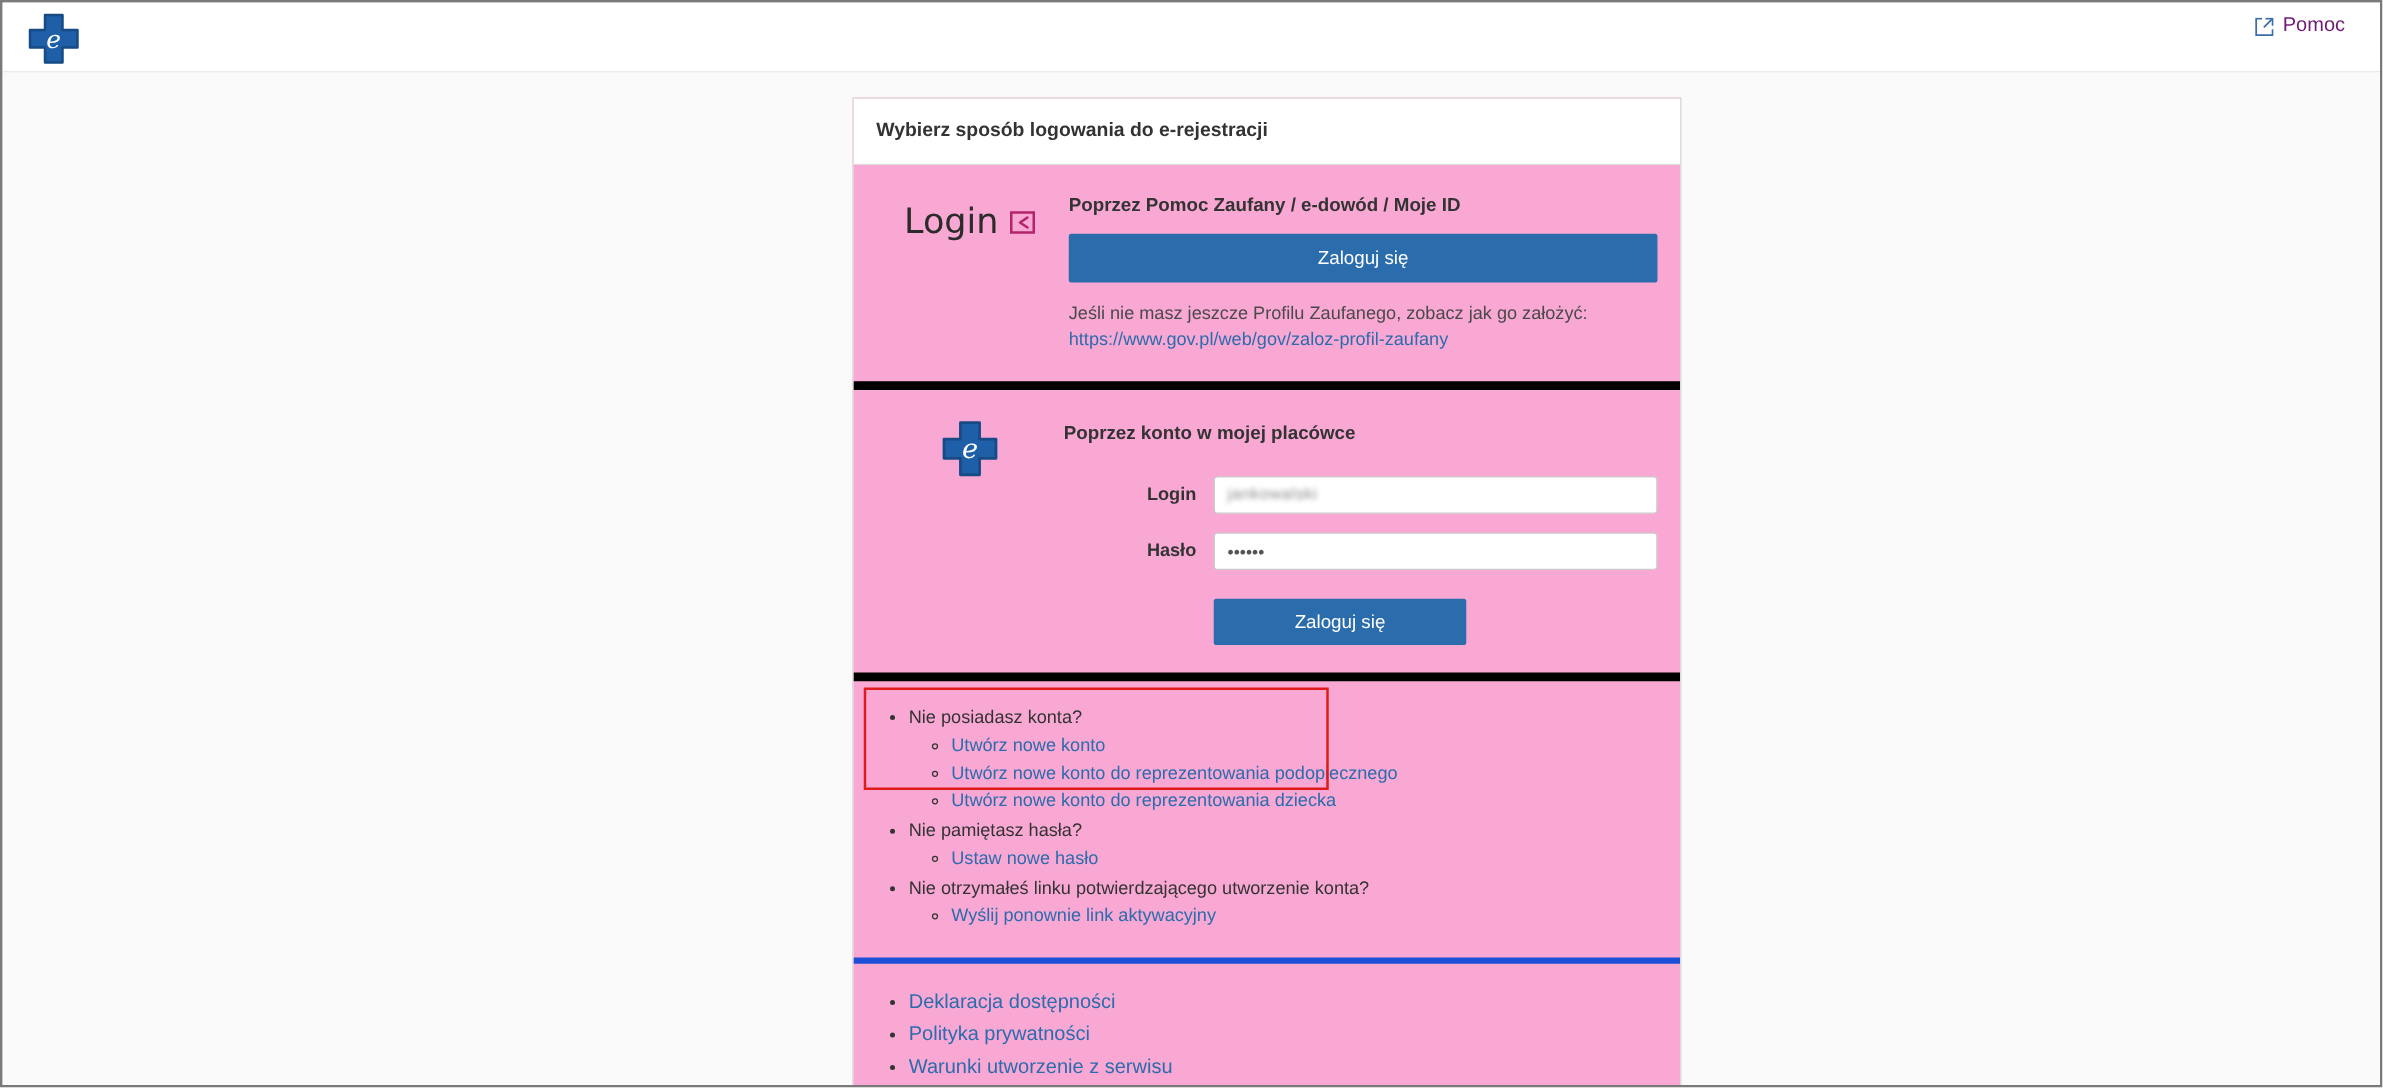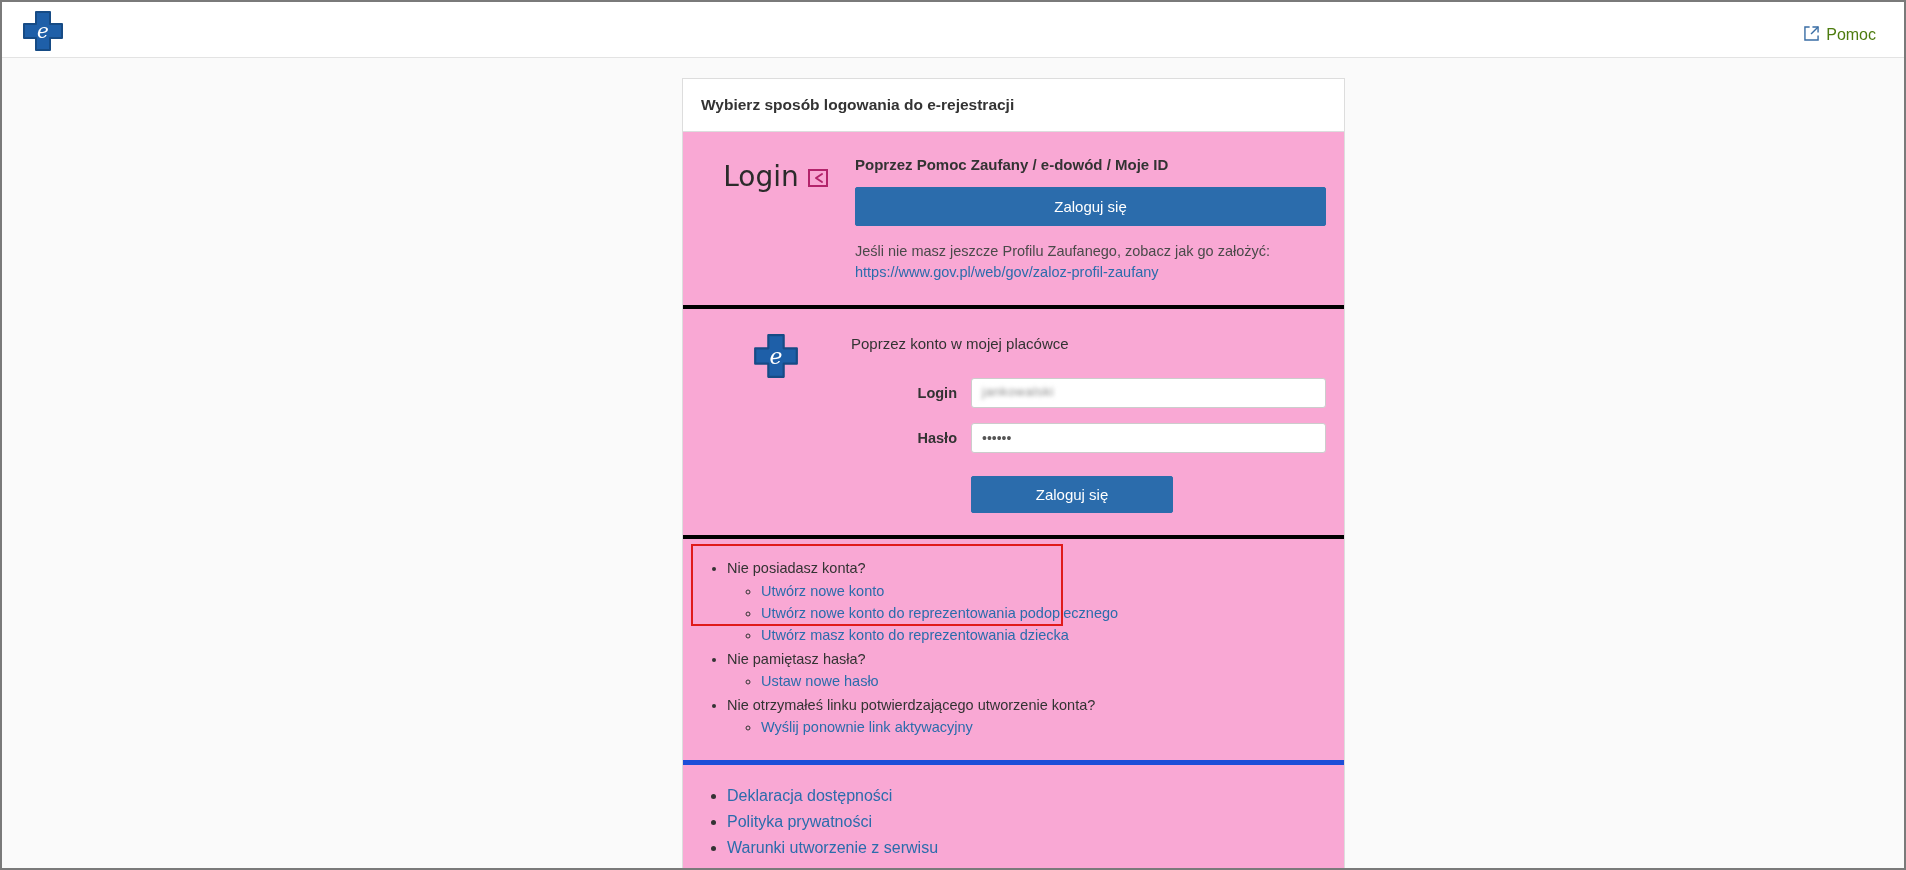--- a/index.html
+++ b/index.html
@@ -34,25 +34,25 @@
   .brand-logo {
     position: absolute;
     left: 20px;
     top: 8px;
     width: 42px;
     height: 42px;
   }
   .help-link {
     position: absolute;
     right: 28px;
-    top: 24px;
+    top: 10px;
     font-size: 16px;
-    color: #4d7c0f;
+    color: #701a75;
     display: flex;
-    align-items: flex-start;
+    align-items: center;
     gap: 7px;
     cursor: pointer;
     text-decoration: none;
   }
   .help-link .ext-icon {
     display: inline-block;
     width: 15px;
     height: 15px;
     line-height: 0;
   }
@@ -77,21 +77,21 @@
   .card-header {
     padding: 17px 18px;
     border-bottom: 1px solid #dddddd;
     font-size: 15.5px;
     font-weight: bold;
     color: #333;
     background: #ffffff;
   }
   .section {
     padding: 20px 18px 22px 18px;
-    border-bottom: 4px solid #000000;
+    border-bottom: 7px solid #000000;
   }
   
   .pz-row {
     display: flex;
     align-items: flex-start;
   }
   .pz-left {
     width: 150px;
     flex: none;
     padding-top: 8px;
@@ -159,21 +159,21 @@
   .local-logo {
     width: 46px;
     height: 46px;
     display: inline-block;
   }
   .local-right {
     flex: 1;
   }
   .local-title {
     font-size: 15px;
-    font-weight: normal;
+    font-weight: bold;
     color: #333;
     margin: 6px 0 26px 0;
   }
   .field-row {
     display: flex;
     align-items: center;
     margin-bottom: 15px;
   }
   .field-label {
     width: 120px;
@@ -373,21 +373,21 @@
       </div>
 
       <div class="links-section">
         <div class="highlight-box"></div>
         <ul class="lvl1">
           <li>
             <span>Nie posiadasz konta?</span>
             <ul class="lvl2">
               <li><a>Utwórz nowe konto</a></li>
               <li><a>Utwórz nowe konto do reprezentowania podopiecznego</a></li>
-              <li><a>Utwórz masz konto do reprezentowania dziecka</a></li>
+              <li><a>Utwórz nowe konto do reprezentowania dziecka</a></li>
             </ul>
           </li>
           <li>
             <span>Nie pamiętasz hasła?</span>
             <ul class="lvl2">
               <li><a>Ustaw nowe hasło</a></li>
             </ul>
           </li>
           <li>
             <span>Nie otrzymałeś linku potwierdzającego utworzenie konta?</span>

